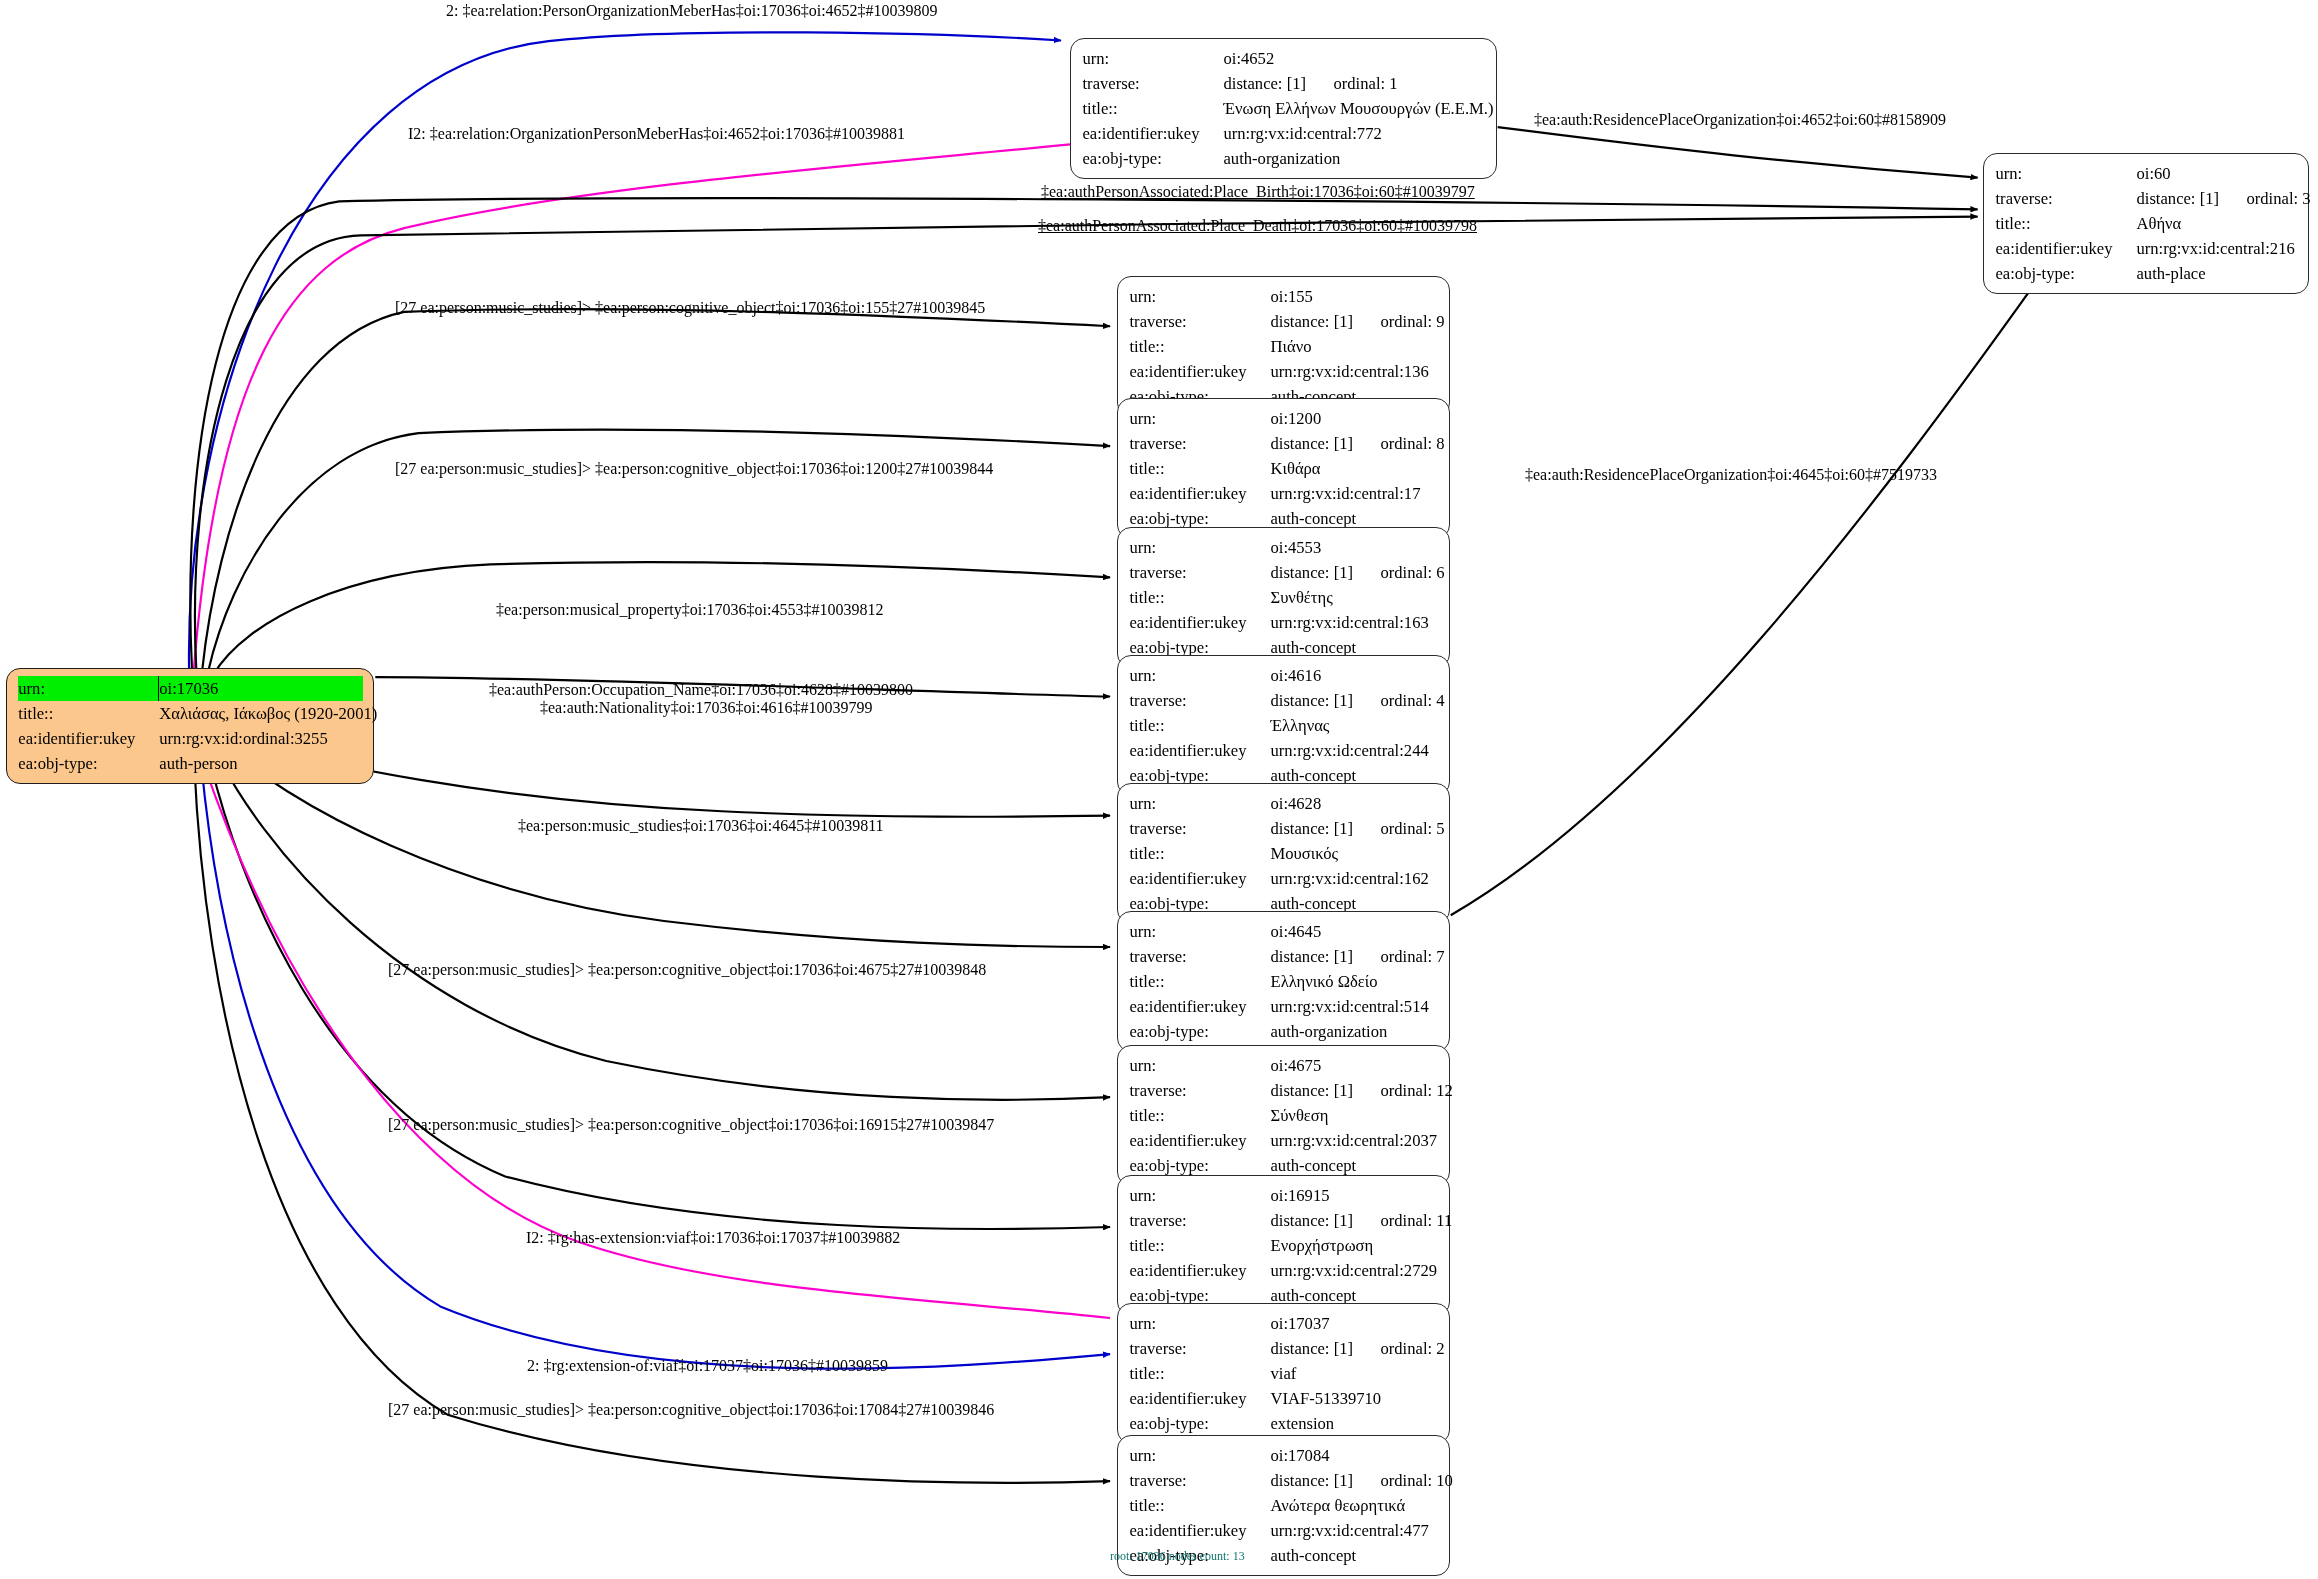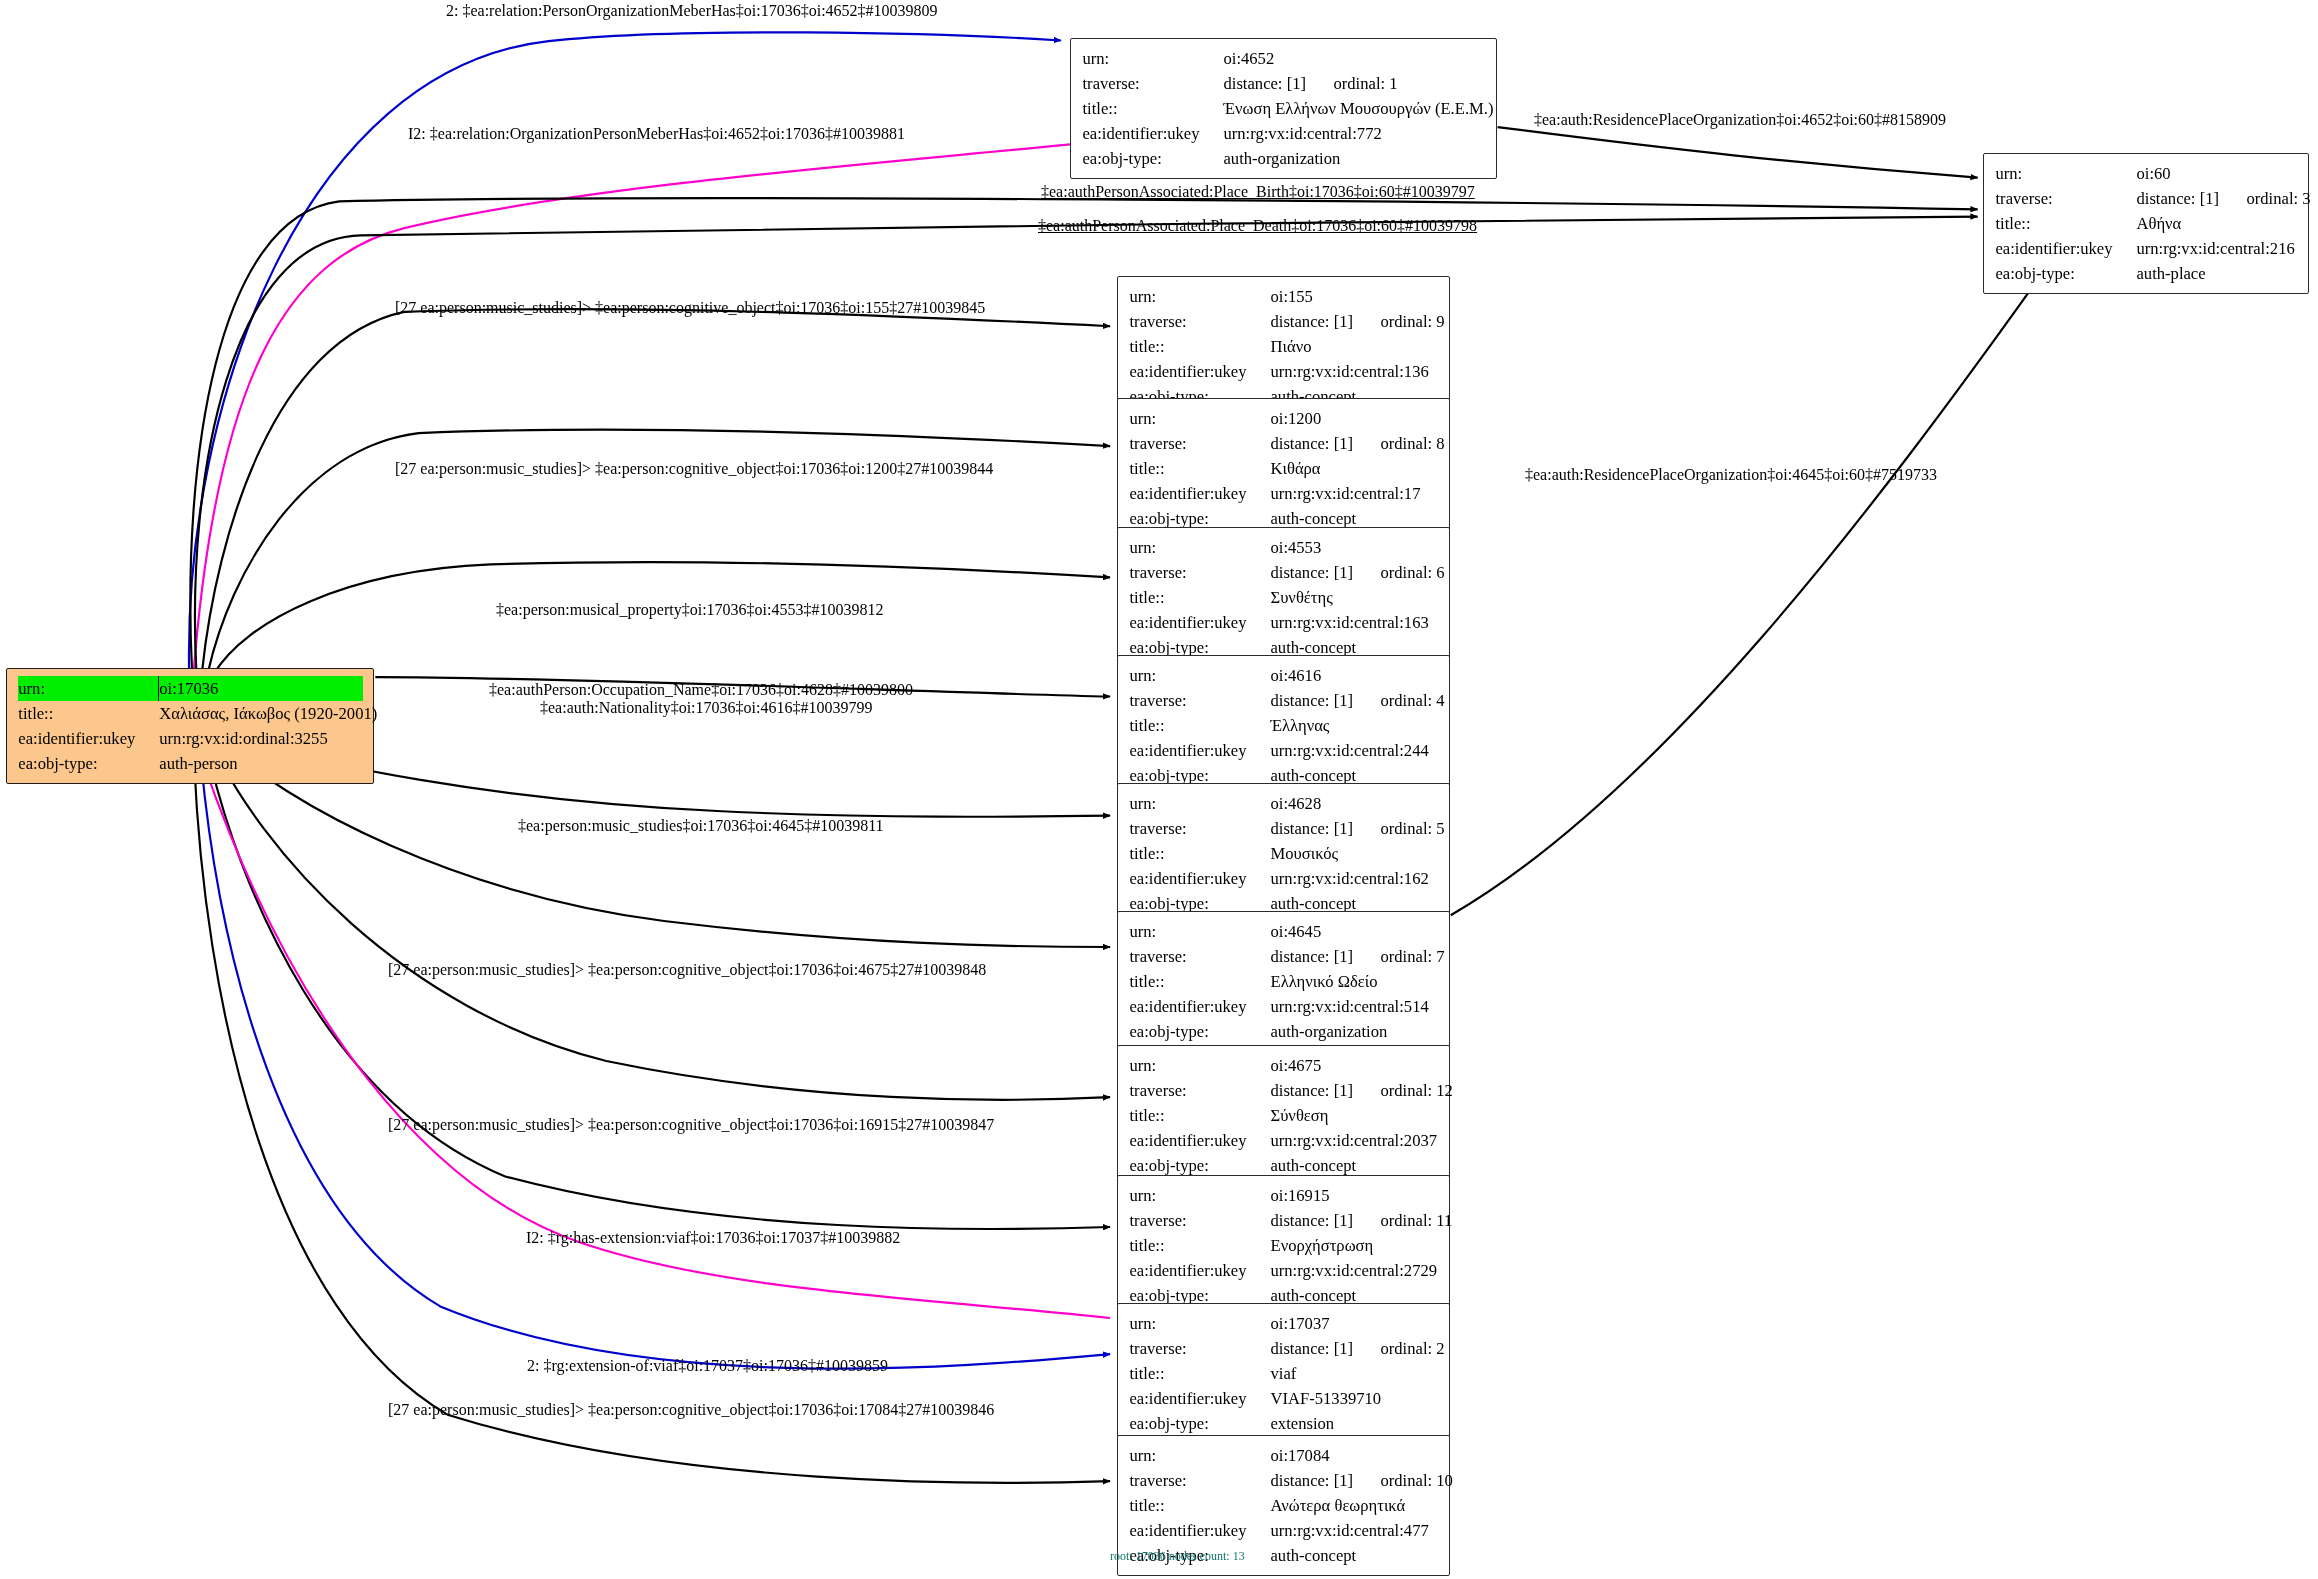--- a/index.html
+++ b/index.html
@@ -21,21 +21,21 @@
     position: absolute;
     left: 0;
     top: 0;
     width: 2319px;
     height: 1580px;
   }
   .node {
     position: absolute;
     box-sizing: border-box;
     border: 1.4px solid #2b2b2b;
-    border-radius: 2px;
+    border-radius: 14px;
     background: #ffffff;
     padding: 7.2px 10px 7.2px 11.5px;
     z-index: 5;
   }
   .node.root {
     background: #fbc78d;
     border-color: #1d1d1d;
   }
   .node-row {
     display: flex;

